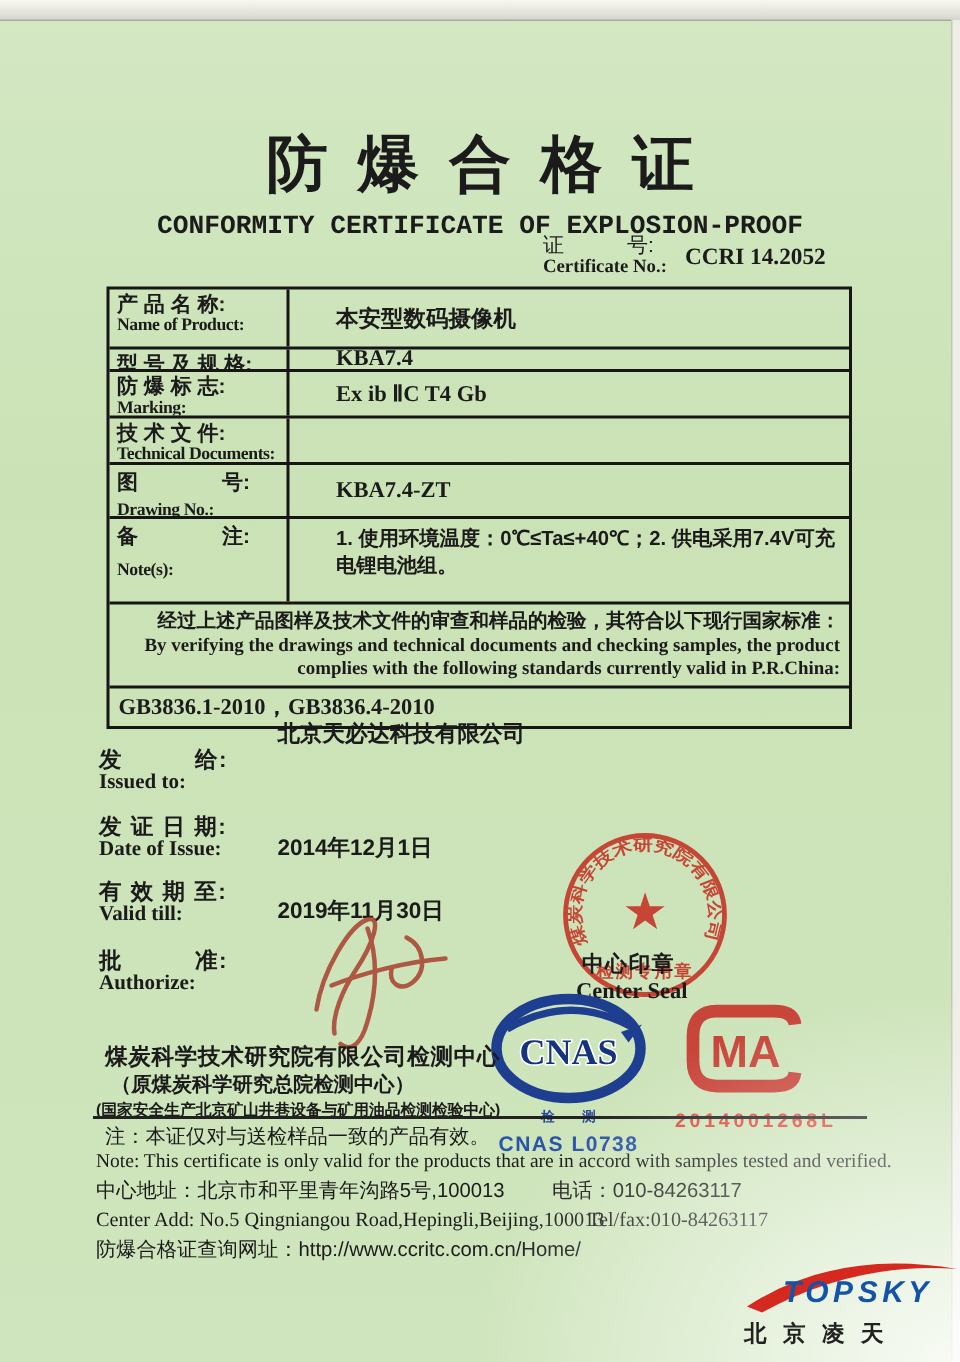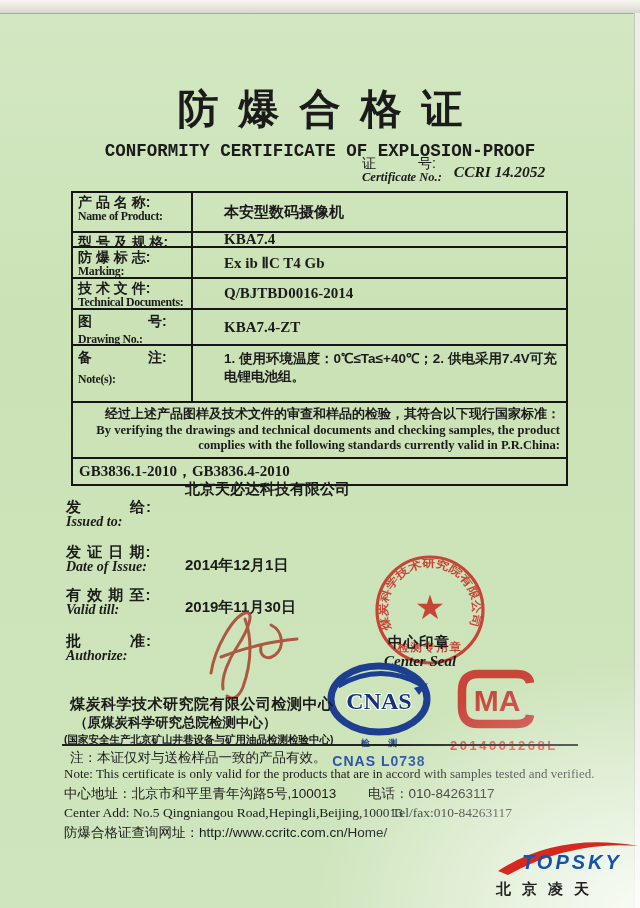--- a/index.html
+++ b/index.html
@@ -7,21 +7,21 @@
     position:relative;width:640px;height:908px;overflow:hidden;
     background:linear-gradient(180deg,#d3e8c3 0%,#cbe2b6 35%,#cfe5bd 100%);
     font-family:"Liberation Sans", sans-serif;color:#1b1b1b;
   }
   .scan-top{position:absolute;top:0;left:0;right:0;height:13px;
     background:linear-gradient(#f8f7f2,#d8d7ce);border-bottom:1px solid #a9a89e;}
   .scan-right{position:absolute;top:13px;right:0;width:5px;bottom:0;
     background:#edeee6;border-left:1px solid #c3c5b9;}
   .scan-glow{position:absolute;right:0;bottom:0;width:330px;height:250px;
     background:radial-gradient(ellipse at 100% 100%, rgba(255,255,255,.85), rgba(255,255,255,0) 70%);}
-  .serif{font-family:"Liberation Serif", serif;font-style:italic;}
+  .serif{font-family:"Liberation Serif", serif;}
 
   
   .title{position:absolute;top:82px;left:0;width:100%;text-align:center;
     font-size:41px;font-weight:bold;letter-spacing:20px;text-indent:20px;
     font-family:"Liberation Serif", serif;}
   .subtitle{position:absolute;top:141px;left:0;width:100%;text-align:center;
     font-size:17.5px;font-weight:bold;font-family:"Liberation Mono", monospace;}
   .certno{position:absolute;left:362px;top:156px;display:flex;gap:12px;}
   .certno .lcn{font-size:14px;font-weight:normal;line-height:1.1;}
   .certno .len{font-size:12.5px;font-weight:bold;line-height:1.1;}
@@ -124,21 +124,20 @@
         <div class="lab-cn">防 爆 标 志:</div>
         <div class="lab-en">Marking:</div>
       </div>
       <div class="tvalue latin">Ex ib ⅡC T4 Gb</div>
     </div>
     <div class="trow" style="height:31px;">
       <div class="tlabel">
         <div class="lab-cn">技 术 文 件:</div>
         <div class="lab-en">Technical Documents:</div>
       </div>
-      <div class="tvalue latin">Q/BJTBD0016-2014</div>
     </div>
     <div class="trow" style="height:36px;">
       <div class="tlabel" style="padding-top:3px;">
         <div class="lab-cn">图　　　　号:</div>
         <div class="lab-en" style="margin-top:4px;">Drawing No.:</div>
       </div>
       <div class="tvalue latin">KBA7.4-ZT</div>
     </div>
     <div class="trow" style="height:57px;">
       <div class="tlabel" style="padding-top:3px;">

